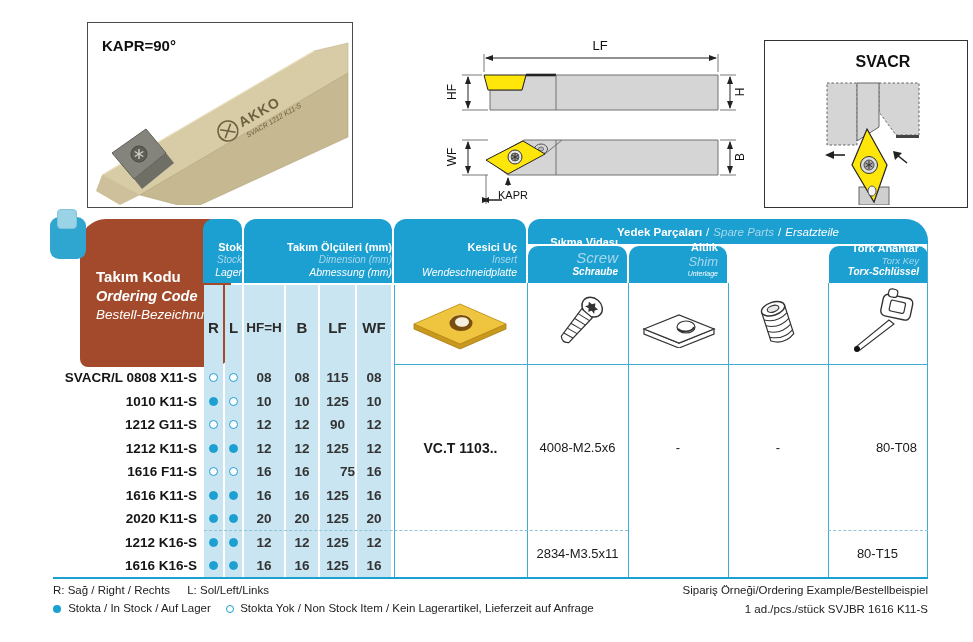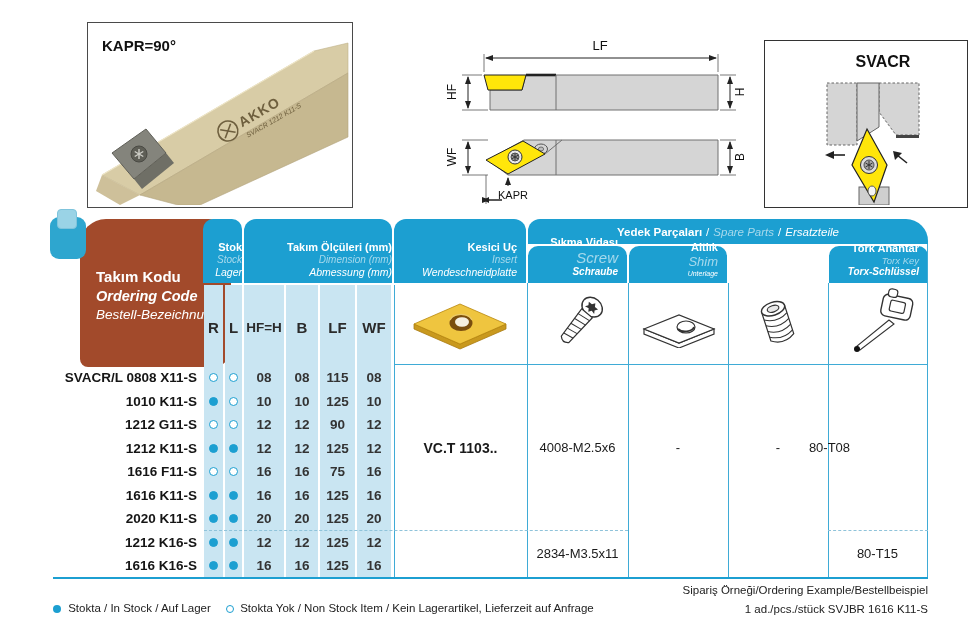--- a/index.html
+++ b/index.html
@@ -361,21 +361,21 @@
   <div class="abs row" style="top:460px;">
     <div class="code">1616 F11-S</div>
     <div class="dotcell" style="left:151px;width:19px;">
         <span class="dot" data-state="open"></span>
       </div>
     <div class="dotcell" style="left:172px;width:17px;">
         <span class="dot" data-state="open"></span>
       </div>
     <div class="num" style="left:191px;width:40px;">16</div>
     <div class="num" style="left:233px;width:32px;">16</div>
-    <div class="num" style="left:267px;width:35px;">75</div>
+    <div class="num" style="left:267px;width:35px;text-align:right;">75</div>
     <div class="num" style="left:304px;width:34px;">16</div>
   </div>
   <div class="abs row" style="top:483.5px;">
     <div class="code">1616 K11-S</div>
     <div class="dotcell" style="left:151px;width:19px;">
         <span class="dot" data-state="filled"></span>
       </div>
     <div class="dotcell" style="left:172px;width:17px;">
         <span class="dot" data-state="filled"></span>
       </div>
@@ -421,24 +421,28 @@
     <div class="num" style="left:191px;width:40px;">16</div>
     <div class="num" style="left:233px;width:32px;">16</div>
     <div class="num" style="left:267px;width:35px;">125</div>
     <div class="num" style="left:304px;width:34px;">16</div>
   </div>
 
   <div class="abs merged bold" style="left:394px;top:436px;width:133px;">VC.T 1103..</div>
   <div class="abs merged" style="left:527px;top:436px;width:101px;">4008-M2.5x6</div>
   <div class="abs merged" style="left:628px;top:436px;width:100px;">-</div>
   <div class="abs merged" style="left:728px;top:436px;width:100px;">-</div>
-  <div class="abs merged" style="left:780px;top:436px;width:99px;">80-T08</div>
+  <div class="abs merged" style="left:828px;top:436px;width:99px;padding-left:19px;">80-T08</div>
   <div class="abs merged" style="left:527px;top:542px;width:101px;">2834-M3.5x11</div>
   <div class="abs merged" style="left:828px;top:542px;width:99px;">80-T15</div>
 
+  <div class="abs foot" style="left:53px;top:584px;">
+    <span>R: Sağ / Right / Rechts</span>
+    <span style="margin-left:14px;">L: Sol/Left/Links</span>
+  </div>
   <div class="abs foot" style="left:53px;top:602px;">
     <span class="fdot filled"></span>
     <span style="margin-left:4px;">Stokta / In Stock / Auf Lager</span>
     <span class="fdot open" style="margin-left:12px;"></span>
     <span style="margin-left:3px;">Stokta Yok / Non Stock Item / Kein Lagerartikel, Lieferzeit auf Anfrage</span>
   </div>
   <div class="abs foot" style="left:528px;top:584px;width:400px;text-align:right;">
     <span>Sipariş Örneği/Ordering Example/Bestellbeispiel</span>
   </div>
   <div class="abs foot" style="left:528px;top:603px;width:400px;text-align:right;">

